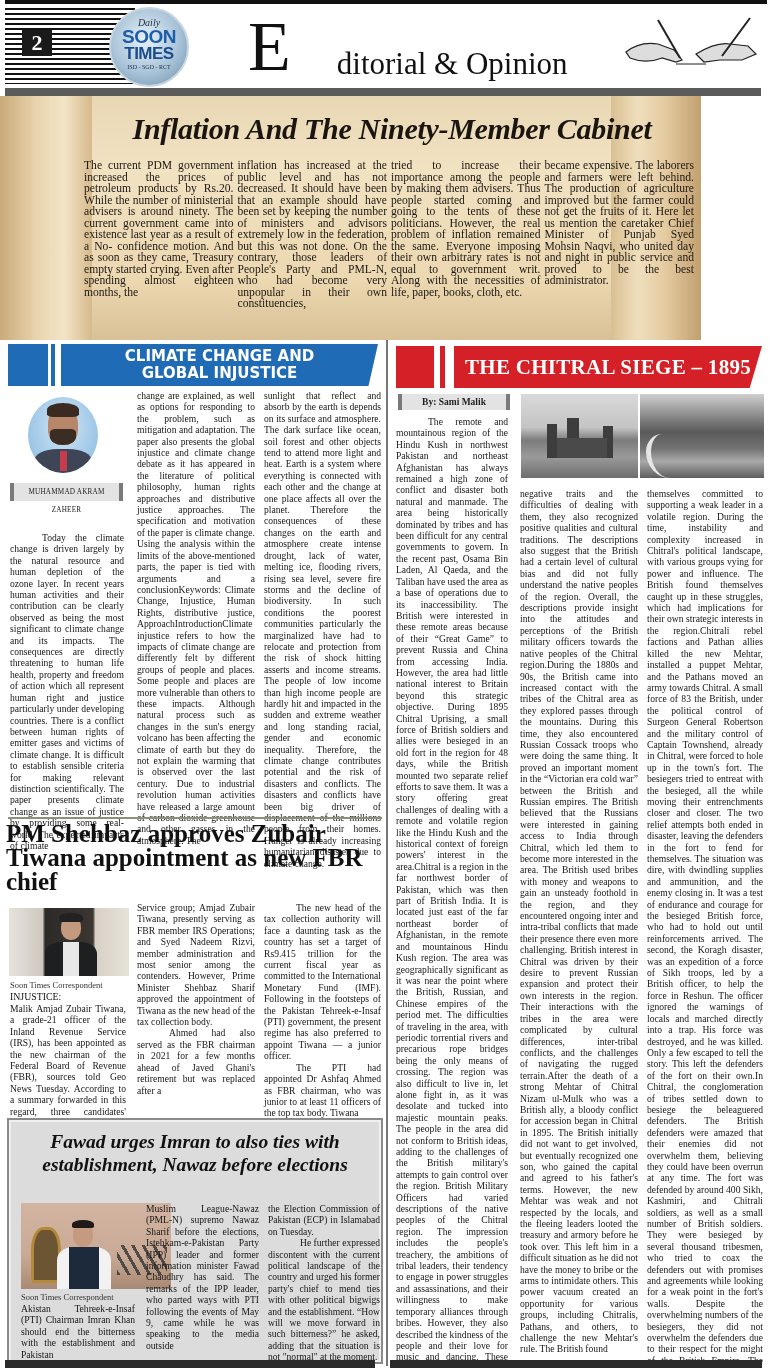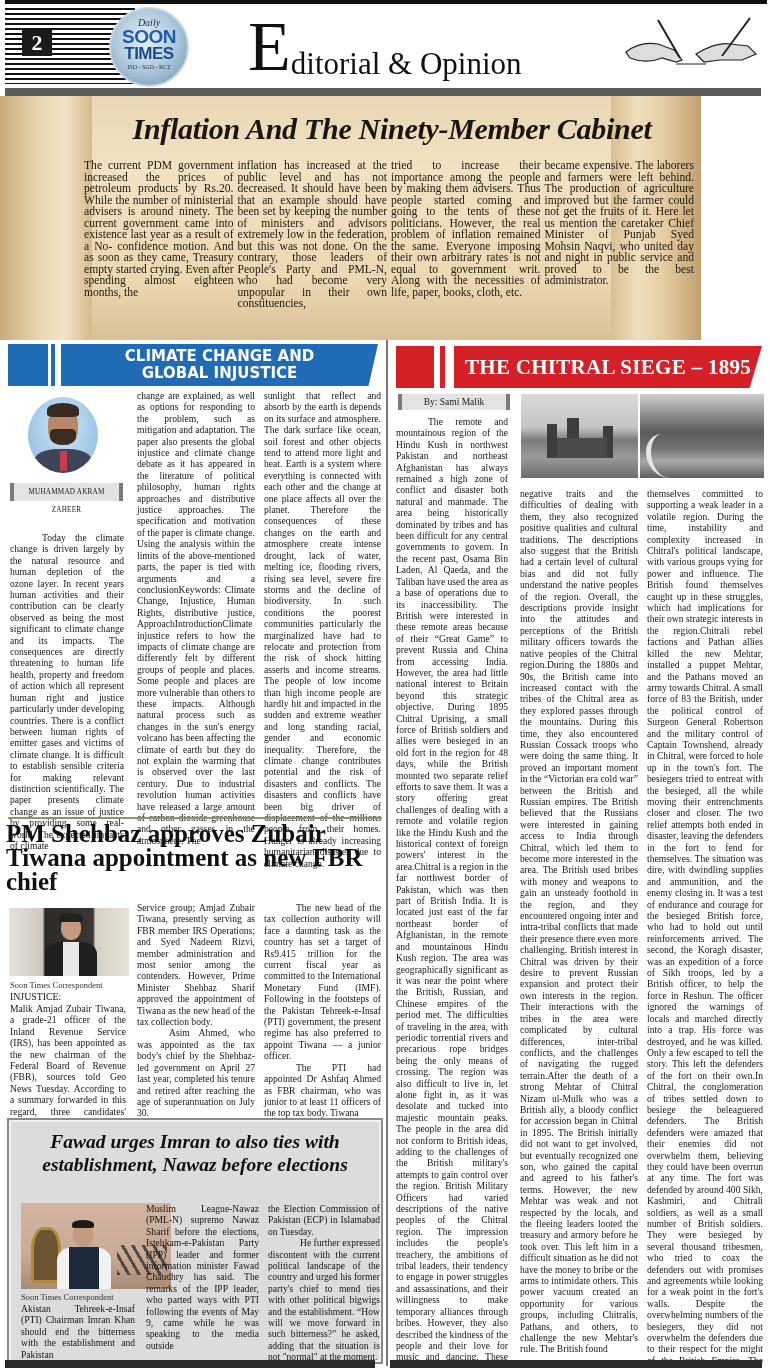--- a/index.html
+++ b/index.html
@@ -16,21 +16,21 @@
     color: #fff; font-family: "Liberation Serif", serif; font-weight: bold; font-size: 22px; line-height: 26px; text-align: center; }
   .logo { position: absolute; left: 109px; top: 7px; width: 80px; height: 80px; border-radius: 50%;
     background: radial-gradient(circle at 45% 40%, #e7f1f8 0%, #a8c3d8 55%, #6b8ca8 100%);
     border: 2px solid #c9d6e0; text-align: center; }
   .logo .daily { font-family: "Liberation Serif", serif; font-style: italic; font-size: 10px; color: #234; margin-top: 8px; display: block; }
   .logo .soon { font-family: "Liberation Sans", sans-serif; font-weight: bold; font-size: 19px; color: #1e5ea8; line-height: 18px; display: block; letter-spacing: -0.5px; }
   .logo .times { font-family: "Liberation Sans", sans-serif; font-weight: bold; font-size: 17px; color: #1a4c8c; line-height: 16px; display: block; letter-spacing: -0.5px; }
   .logo .cities { font-size: 6px; color: #234; display: block; margin-top: 2px; }
   .section-title { position: absolute; left: 248px; top: 12px; font-family: "Liberation Serif", serif; color: #111; white-space: nowrap; }
   .section-title .big-e { font-size: 70px; line-height: 70px; vertical-align: bottom; }
-  .section-title .rest { font-size: 31px; }
+  .section-title .rest { font-size: 31px; margin-left: 46px; }
   .hands-icon { position: absolute; left: 622px; top: 14px; width: 140px; height: 60px; }
 
   
   .scroll { position: absolute; left: 0; top: 96px; width: 701px; height: 244px;
     background: linear-gradient(to bottom, #e9d7b4 0%, #f1e2c2 30%, #ecd8b1 75%, #d9c096 100%); }
   .scroll::before { content: ""; position: absolute; left: 0; top: 0; width: 92px; height: 100%;
     background: linear-gradient(to right, #c9aa7a 0%, #e9d4ae 40%, #f3e4c6 70%, #d6ba8c 100%); }
   .scroll::after { content: ""; position: absolute; right: 0; top: 0; width: 90px; height: 100%;
     background: linear-gradient(to left, #c2a06f 0%, #e4cba1 40%, #f0dfbd 70%, #d9bf92 100%); }
   .scroll-inner { position: absolute; left: 82px; top: 0; width: 612px; height: 100%; z-index: 2; }
@@ -67,21 +67,21 @@
     background: radial-gradient(ellipse at 50% 40%, #d2e6f6 0%, #9cc6e6 70%, #7cb1dc 100%); overflow: hidden; }
   .avatar .head { position: absolute; left: 20px; top: 10px; width: 30px; height: 38px; border-radius: 45% 45% 40% 40%; background: #b8876a; }
   .avatar .hair { position: absolute; left: 19px; top: 6px; width: 32px; height: 14px; border-radius: 50% 50% 20% 20%; background: #3a2a22; }
   .avatar .beard { position: absolute; left: 22px; top: 32px; width: 26px; height: 16px; border-radius: 20% 20% 50% 50%; background: #3b2c24; }
   .avatar .suit { position: absolute; left: 6px; top: 52px; width: 58px; height: 30px; border-radius: 40% 40% 0 0; background: #3e4556; }
   .avatar .tie { position: absolute; left: 32px; top: 54px; width: 7px; height: 20px; background: #c83b4a; }
 
   .byline-box { position: absolute; background: #e3e3e3; border-left: 4px solid #7a7a7a; border-right: 4px solid #7a7a7a;
     text-align: center; font-family: "Liberation Serif", serif; color: #222; }
   .akram-byline { left: 10px; top: 143px; width: 113px; height: 18px; font-size: 7.2px; line-height: 18px; letter-spacing: 0.2px; }
-  .sami-byline { left: 8px; top: 54px; width: 112px; height: 16px; font-size: 9.5px; font-weight: normal; line-height: 16px; }
+  .sami-byline { left: 8px; top: 54px; width: 112px; height: 16px; font-size: 9.5px; font-weight: bold; line-height: 16px; }
 
   .body-text { position: absolute; font-family: "Liberation Serif", serif; font-size: 9.6px; line-height: 11.4px;
     text-align: justify; color: #161616; }
   .indent { text-indent: 32px; }
 
   .climate-c1 { left: 10px; top: 192px; width: 114px; }
   .climate-c2 { left: 137px; top: 50px; width: 118px; }
   .climate-c3 { left: 264px; top: 50px; width: 117px; }
 
   .hsep { position: absolute; left: 8px; top: 477px; width: 374px; height: 2px; background: #8f8f7f; }
@@ -204,21 +204,20 @@
     <div class="vest"></div>
       <div class="shirt"></div>
       <div class="head"></div>
       <div class="hair"></div>
   </div>
   <div class="pm-credit">Soon Times Correspondent</div>
   <div class="pm-dateline">INJUSTICE:</div>
   <p class="body-text pm-c1">Malik Amjad Zubair Tiwana, a grade-21 officer of the Inland Revenue Service (IRS), has been appointed as the new chairman of the Federal Board of Revenue (FBR), sources told Geo News Tuesday. According to a summary forwarded in this regard, three candidates' names were proposed for the coveted position: Rashid Mahmood Langrial, an officer of the Pakistan Administrative</p>
   <div class="body-text pm-c2">
     <p>Service group; Amjad Zubair Tiwana, presently serving as FBR member IRS Operations; and Syed Nadeem Rizvi, member administration and most senior among the contenders. However, Prime Minister Shehbaz Sharif approved the appointment of Tiwana as the new head of the tax collection body.</p>
-    <p class="indent">Asim Ahmed, who was appointed as the tax body's chief by the Shehbaz-led government on April 27 last year, completed his tenure and retired after reaching the age of superannuation on July 30.</p>
     <p class="indent">Ahmed had also served as the FBR chairman in 2021 for a few months ahead of Javed Ghani's retirement but was replaced after a</p>
   </div>
   <div class="body-text pm-c3">
     <p class="indent">The new head of the tax collection authority will face a daunting task as the country has set a target of Rs9.415 trillion for the current fiscal year as committed to the International Monetary Fund (IMF). Following in the footsteps of the Pakistan Tehreek-e-Insaf (PTI) government, the present regime has also preferred to appoint Tiwana — a junior officer.</p>
     <p class="indent">The PTI had appointed Dr Ashfaq Ahmed as FBR chairman, who was junior to at least 11 officers of the top tax body. Tiwana</p>
   </div>
 
   <div class="fawad-box">
     <h2 class="fawad-headline">Fawad urges Imran to also ties with establishment, Nawaz before elections</h2>
     <div class="fawad-photo">

